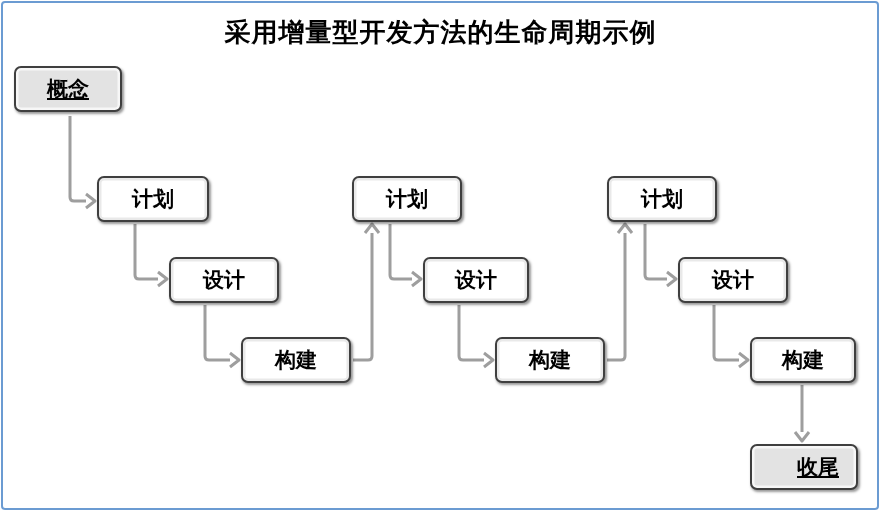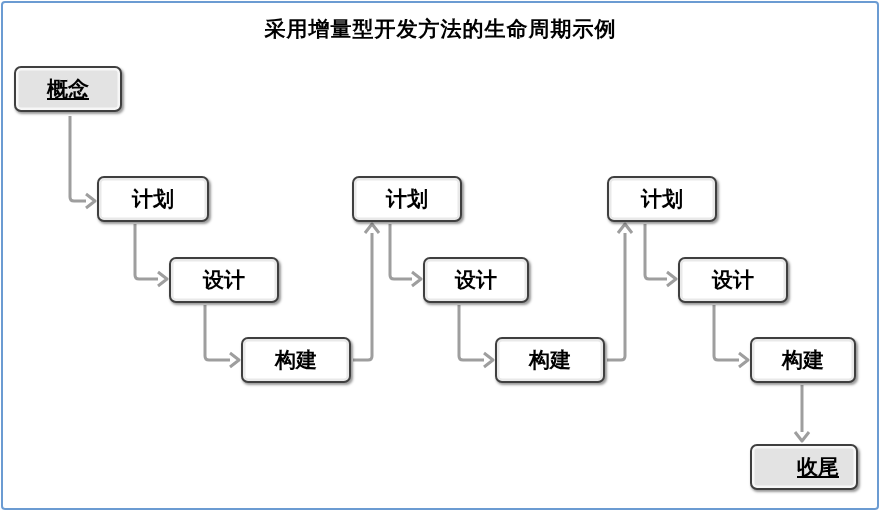--- a/index.html
+++ b/index.html
@@ -19,21 +19,21 @@
   }
   .frame{
     position:absolute;left:1px;top:1px;right:2px;bottom:3px;
     border:2px solid var(--frame);
     border-radius:4px;
     pointer-events:none;
   }
   .title{
     position:absolute;left:0;top:15px;width:881px;
     text-align:center;
-    font-size:21px;font-weight:bold;color:var(--text);
+    font-size:26px;font-weight:bold;color:var(--text);
     letter-spacing:1px;
   }
   .node{
     position:absolute;
     width:110px;height:46px;
     background:var(--box-fill);
     border:2.5px solid var(--box-border);
     border-radius:7px;
     box-shadow:inset 0 0 0 2.5px #e9e9e9, 1.5px 2px 2.5px rgba(0,0,0,0.40);
     display:flex;align-items:center;justify-content:center;

